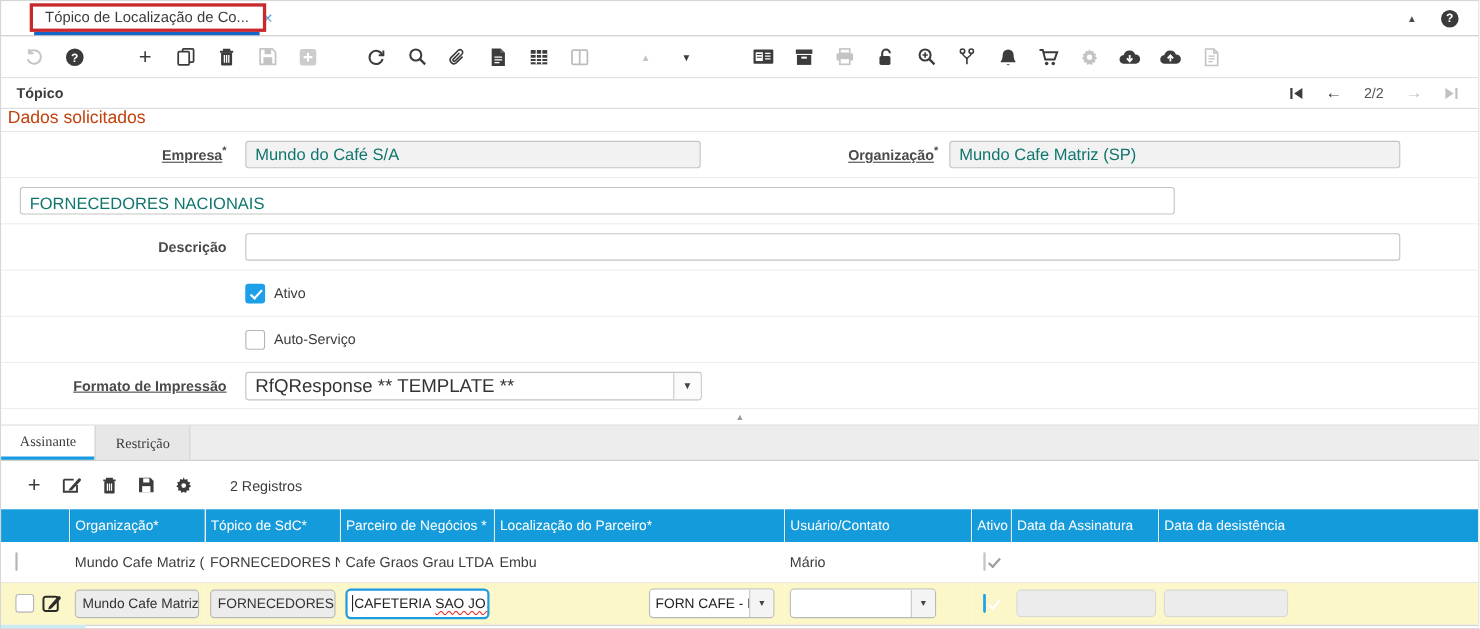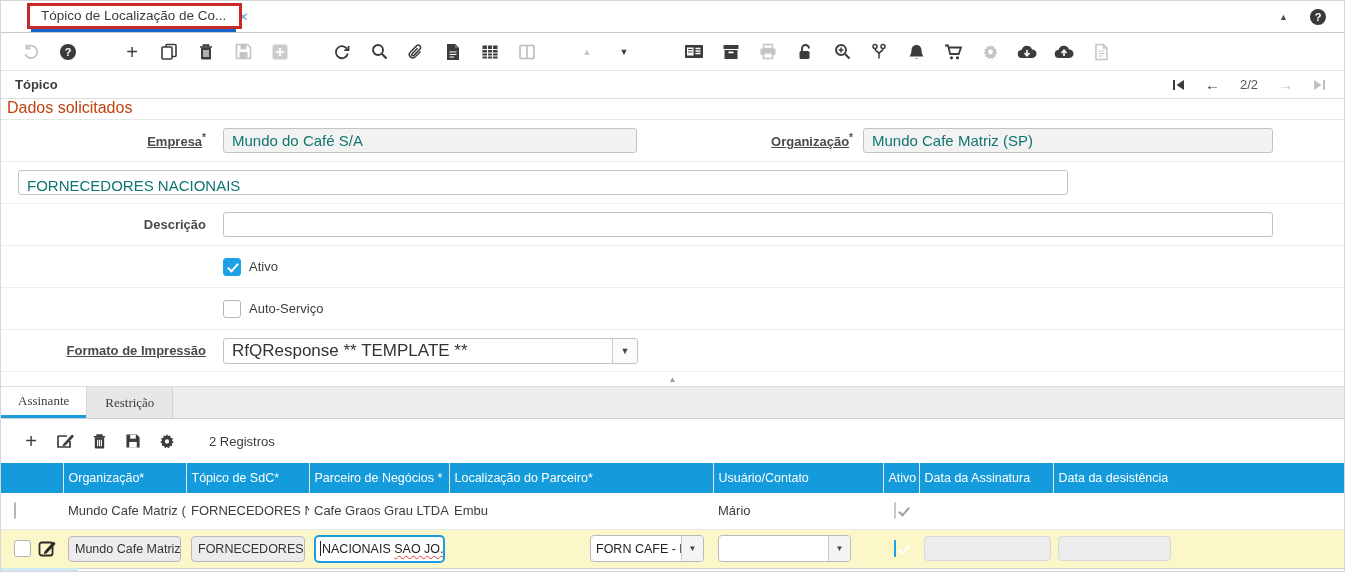--- a/index.html
+++ b/index.html
@@ -479,21 +479,21 @@
             </div>
         </td>
         <td>
           <div class="ro-box" style="width:114px;">
               <span>FORNECEDORES NAC</span>
             </div>
         </td>
         <td>
           <div class="focus-box" style="width:131px;">
             <span class="caret-line"></span>
-            <span>NACIONAIS</span>
+            <span>CAFETERIA</span>
             <span style="white-space:pre"> </span>
             <span class="wavy">SAO JO.</span>
             <span class="bp-btn">
               
             </span>
           </div>
         </td>
         <td>
           <div class="mini-combo" style="width:114px;margin-left:136px;">
             <span class="ctext">FORN CAFE - LE</span>

